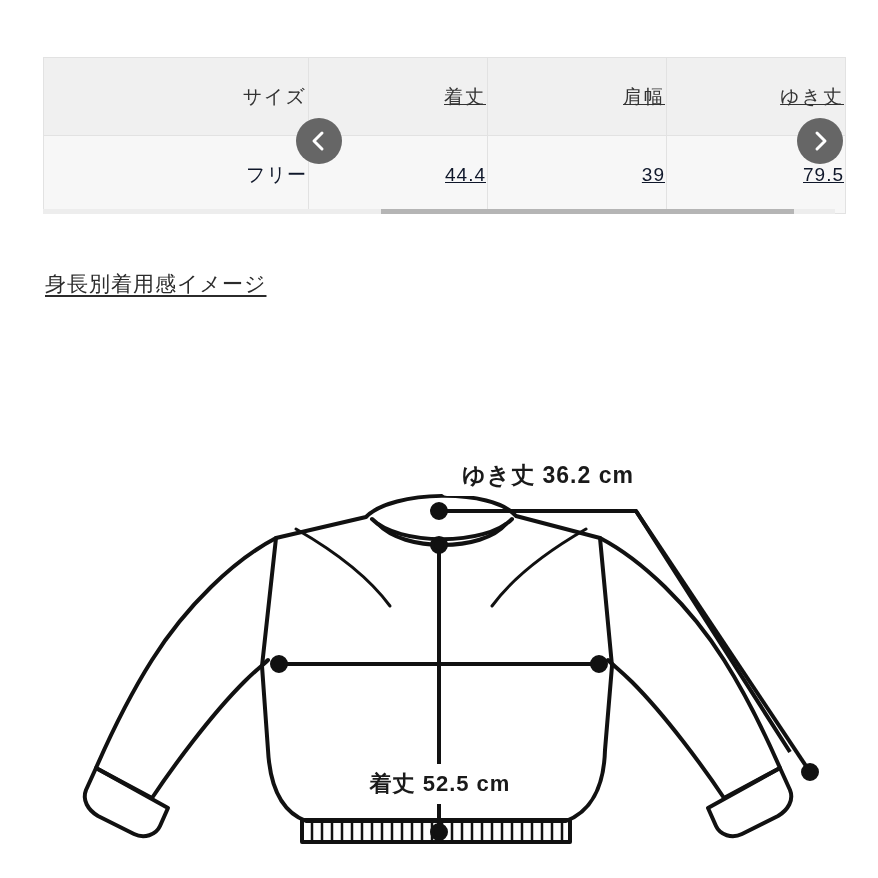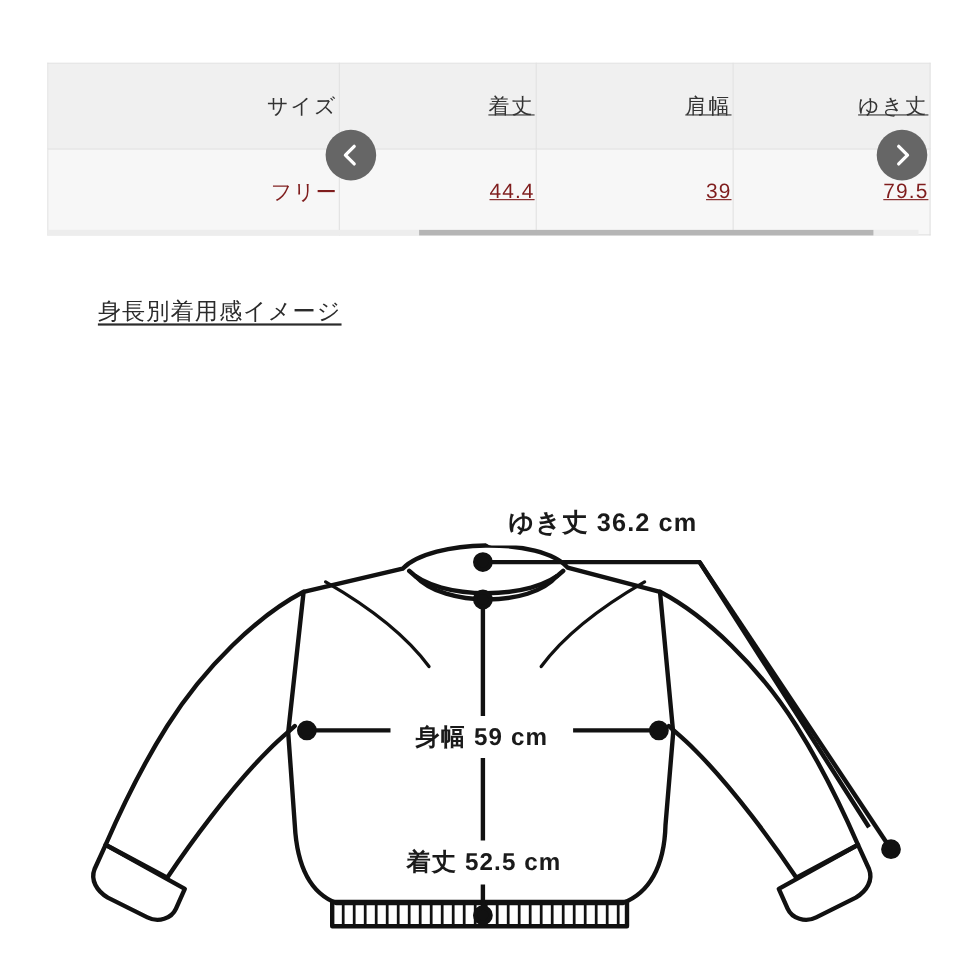--- a/index.html
+++ b/index.html
@@ -38,21 +38,21 @@
     background: #f0f0f0;
     height: 75px;
     font-size: 19px;
     color: #333333;
     letter-spacing: 2px;
   }
   table.size-table td {
     background: #f7f7f7;
     height: 75px;
     font-size: 19px;
-    color: #7f1d1d;
+    color: #0f172a;
     letter-spacing: 1px;
   }
   table.size-table th.col-label,
   table.size-table td.col-label {
     width: 262px;
   }
   table.size-table th.col-data,
   table.size-table td.col-data {
     width: 176px;
     text-decoration: underline;
@@ -93,21 +93,20 @@
   .carousel-arrow svg { display: block; }
 
   
   .links {
     position: absolute;
     left: 45px;
     top: 263px;
     font-size: 21px;
     line-height: 41px;
     color: #2b2b2b;
-    margin-left: 44px;
   }
   .links a {
     color: #2b2b2b;
     text-decoration: underline;
     text-underline-offset: 4px;
     display: block;
     letter-spacing: 1px;
   }
 
   
@@ -279,15 +278,14 @@
       <circle cx="439" cy="125" r="7"></circle>
       <circle cx="439" cy="412" r="7"></circle>
 
       <line x1="279" y1="244" x2="599" y2="244"></line>
       <circle cx="279" cy="244" r="7"></circle>
       <circle cx="599" cy="244" r="7"></circle>
     </g>
   </svg>
 
   <div class="measure-label" id="label-yukitake">ゆき丈 36.2 cm</div>
-  <div class="measure-label" id="label-mihaba">身幅 59 cm</div>
   <div class="measure-label" id="label-kitake">着丈 52.5 cm</div>
 </div>
 
 </body></html>

